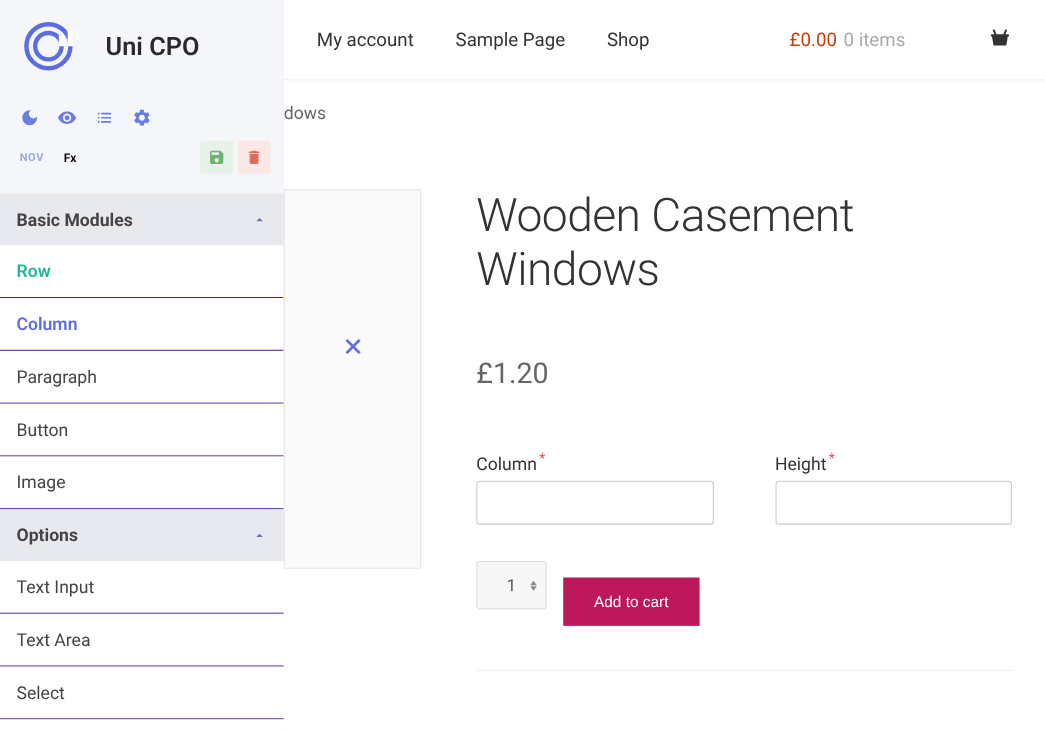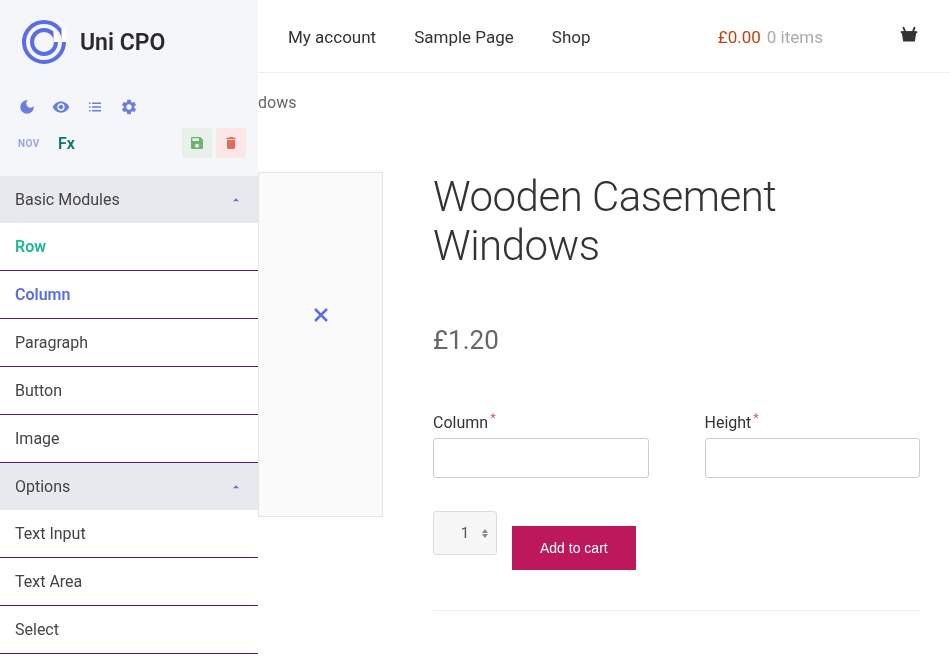--- a/index.html
+++ b/index.html
@@ -3,37 +3,37 @@
   <meta charset="utf-8">
   <style>
     * { margin: 0; padding: 0; box-sizing: border-box; }
     body { font-family: -apple-system, BlinkMacSystemFont, "Segoe UI", Roboto, sans-serif; color: #333; width: 950px; height: 665px; overflow: hidden; background: #fff; }
     
     .container { display: flex; height: 100%; }
     
     
     .sidebar { width: 258px; background: #f5f6f9; display: flex; flex-direction: column; box-shadow: 1px 0 3px rgba(0,0,0,0.05); }
     
-    .logo-area { display: flex; align-items: center; padding: 18px 20px; gap: 12px; }
+    .logo-area { display: flex; align-items: center; padding: 18px 20px; gap: 28px; }
     .logo-icon { width: 48px; height: 48px; }
     .logo-text { font-size: 23px; font-weight: 600; color: #2a2a2a; }
     
     .toolbar { padding: 8px 12px 12px; }
     .toolbar-row { display: flex; align-items: center; gap: 4px; margin-bottom: 6px; }
     .tool-btn { width: 30px; height: 30px; display: flex; align-items: center; justify-content: center; cursor: pointer; border-radius: 3px; color: #6b7de0; }
     .tool-btn svg { width: 18px; height: 18px; }
     .tool-badge { font-size: 10px; font-weight: 700; letter-spacing: 0.5px; color: #9aa5e8; padding: 4px 6px; }
-    .tool-fx { font-size: 16px; font-weight: 600; color: #0f766e; padding: 4px 8px; }
+    .tool-fx { font-size: 11px; font-weight: 600; color: #000000; padding: 4px 8px; }
     .tool-spacer { flex: 1; }
     .tool-save { width: 30px; height: 30px; background: #e8f0ea; display: flex; align-items: center; justify-content: center; border-radius: 3px; cursor: pointer; }
     .tool-save svg { width: 16px; height: 16px; color: #6bb36f; }
     .tool-delete { width: 30px; height: 30px; background: #fbe8e6; display: flex; align-items: center; justify-content: center; border-radius: 3px; cursor: pointer; }
     .tool-delete svg { width: 16px; height: 16px; color: #e06b5f; }
     
-    .section-header { display: flex; align-items: center; justify-content: space-between; padding: 14px 15px; background: #e8e9ee; cursor: pointer; font-size: 16px; color: #444; }
+    .section-header { display: flex; align-items: center; justify-content: space-between; padding: 14px 15px; background: #e8e9ee; cursor: pointer; font-size: 16px; color: #444; font-weight: bold; }
     .section-header svg { width: 14px; height: 14px; color: #5b6de0; }
     
     .module-item { padding: 14px 15px; background: #fff; border-bottom: 1px solid #4c1d95; font-size: 16px; color: #444; cursor: pointer; }
     .module-item.active-row { color: #1eb896; font-weight: 600; }
     .module-item.active-col { color: #5b6de0; font-weight: 600; }
     
     
     .main { flex: 1; background: #fff; position: relative; }
     
     .topnav { display: flex; align-items: center; padding: 24px 30px 22px 30px; border-bottom: 1px solid #eee; }

